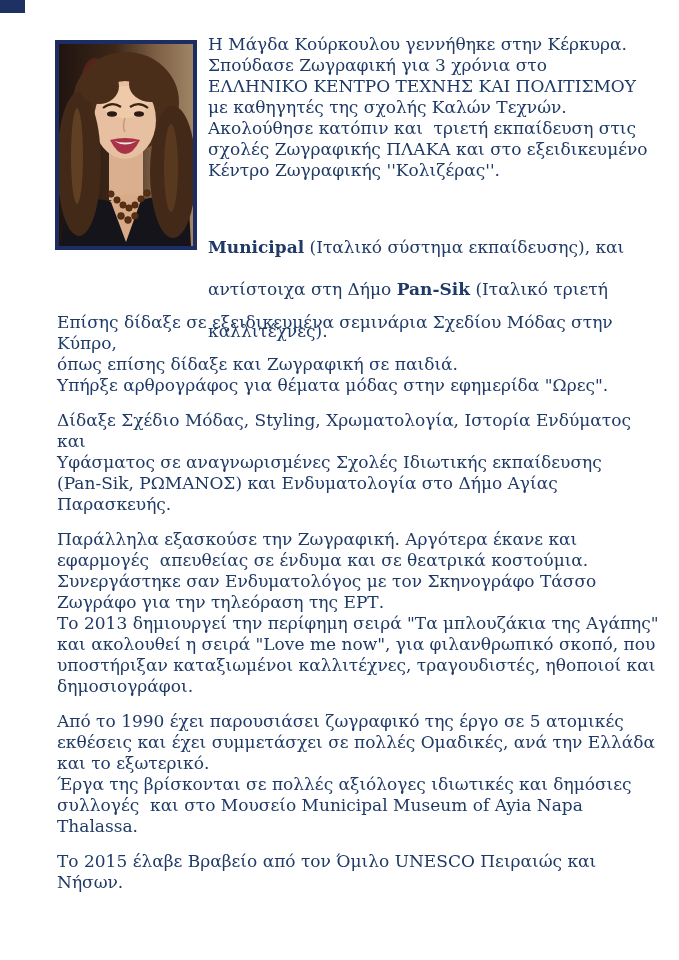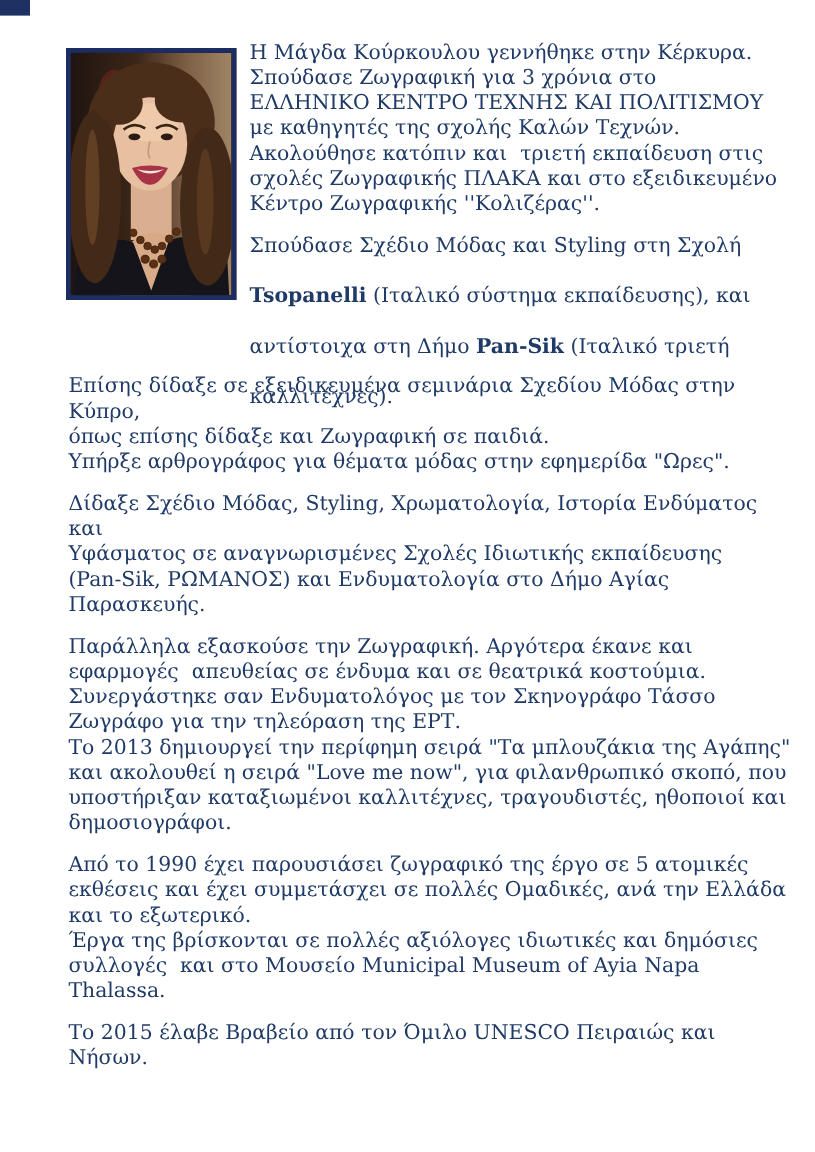--- a/index.html
+++ b/index.html
@@ -105,22 +105,22 @@
     </div>
 
     <div class="top-text">
       <p class="para">Η Μάγδα Κούρκουλου γεννήθηκε στην Κέρκυρα.
 Σπούδασε Ζωγραφική για 3 χρόνια στο
 ΕΛΛΗΝΙΚΟ ΚΕΝΤΡΟ ΤΕΧΝΗΣ ΚΑΙ ΠΟΛΙΤΙΣΜΟΥ
 με καθηγητές της σχολής Καλών Τεχνών.
 Ακολούθησε κατόπιν και &nbsp;τριετή εκπαίδευση στις
 σχολές Ζωγραφικής ΠΛΑΚΑ και στο εξειδικευμένο
 Κέντρο Ζωγραφικής ''Κολιζέρας''.</p>
-      <p class="para"><span>Σπούδασε Σχέδιο Μόδας και Styling στη Σχολή</span><br>
-<strong>Tsopanelli</strong><span> (Ιταλικό σύστημα εκπαίδευσης), και</span><br>
+      <p class="para"><br>
+<strong>Municipal</strong><span> (Ιταλικό σύστημα εκπαίδευσης), και</span><br>
 <span>αντίστοιχα στη Δήμο </span><strong>Pan-Sik</strong><span> (Ιταλικό τριετή</span><br>
 <span>καλλιτέχνες).</span><br>
 </p>
     </div>
   </div>
 
   <div class="body-text">
     <p class="para">Επίσης δίδαξε σε εξειδικευμένα σεμινάρια Σχεδίου Μόδας στην Κύπρο,
 όπως επίσης δίδαξε και Ζωγραφική σε παιδιά.
 Υπήρξε αρθρογράφος για θέματα μόδας στην εφημερίδα "Ωρες".</p>

